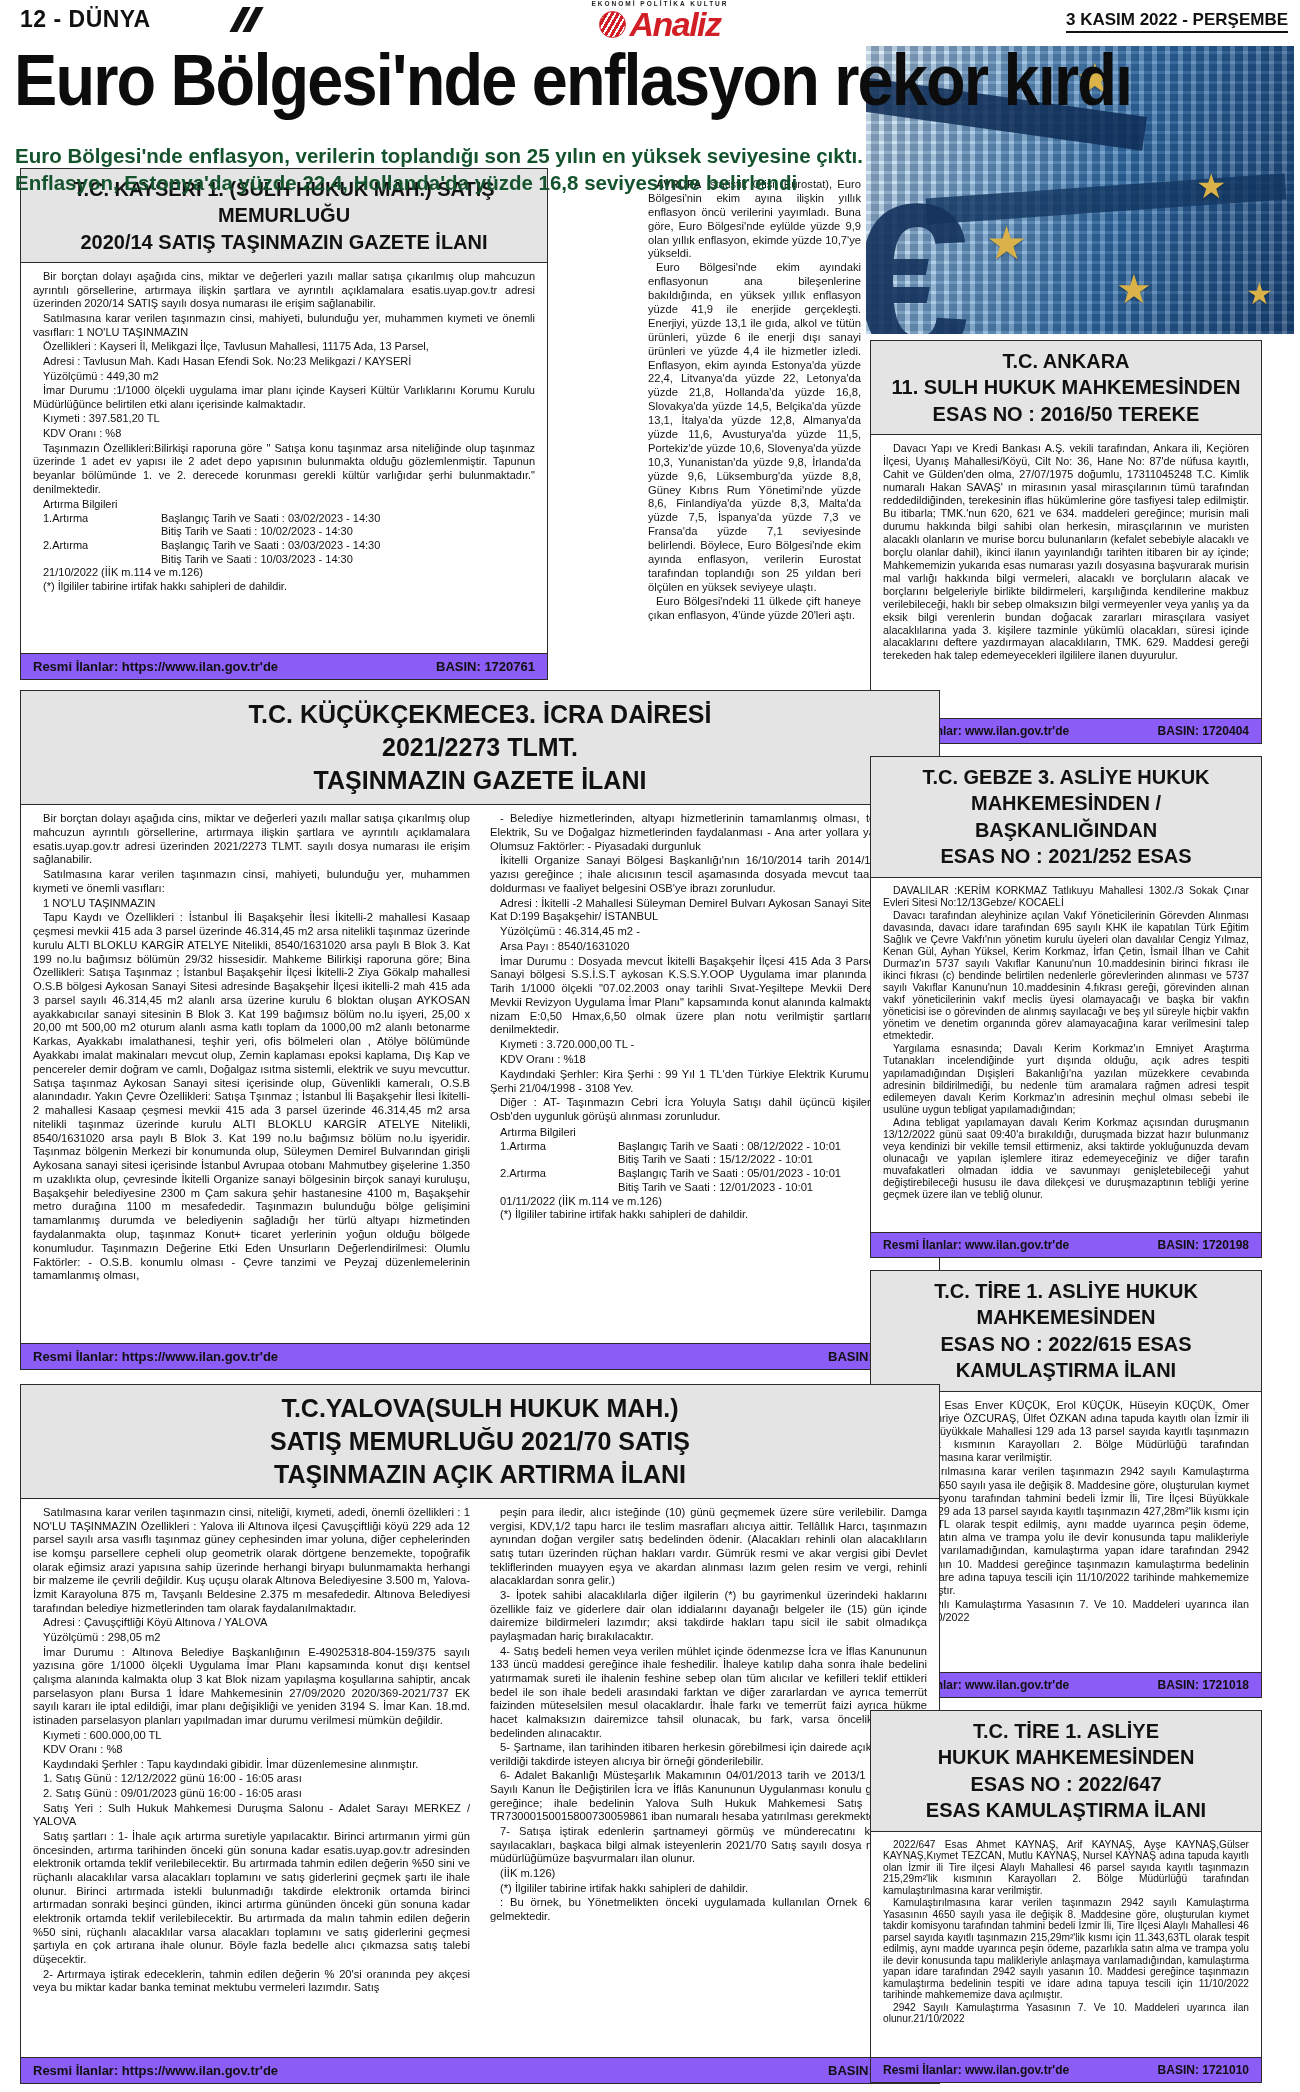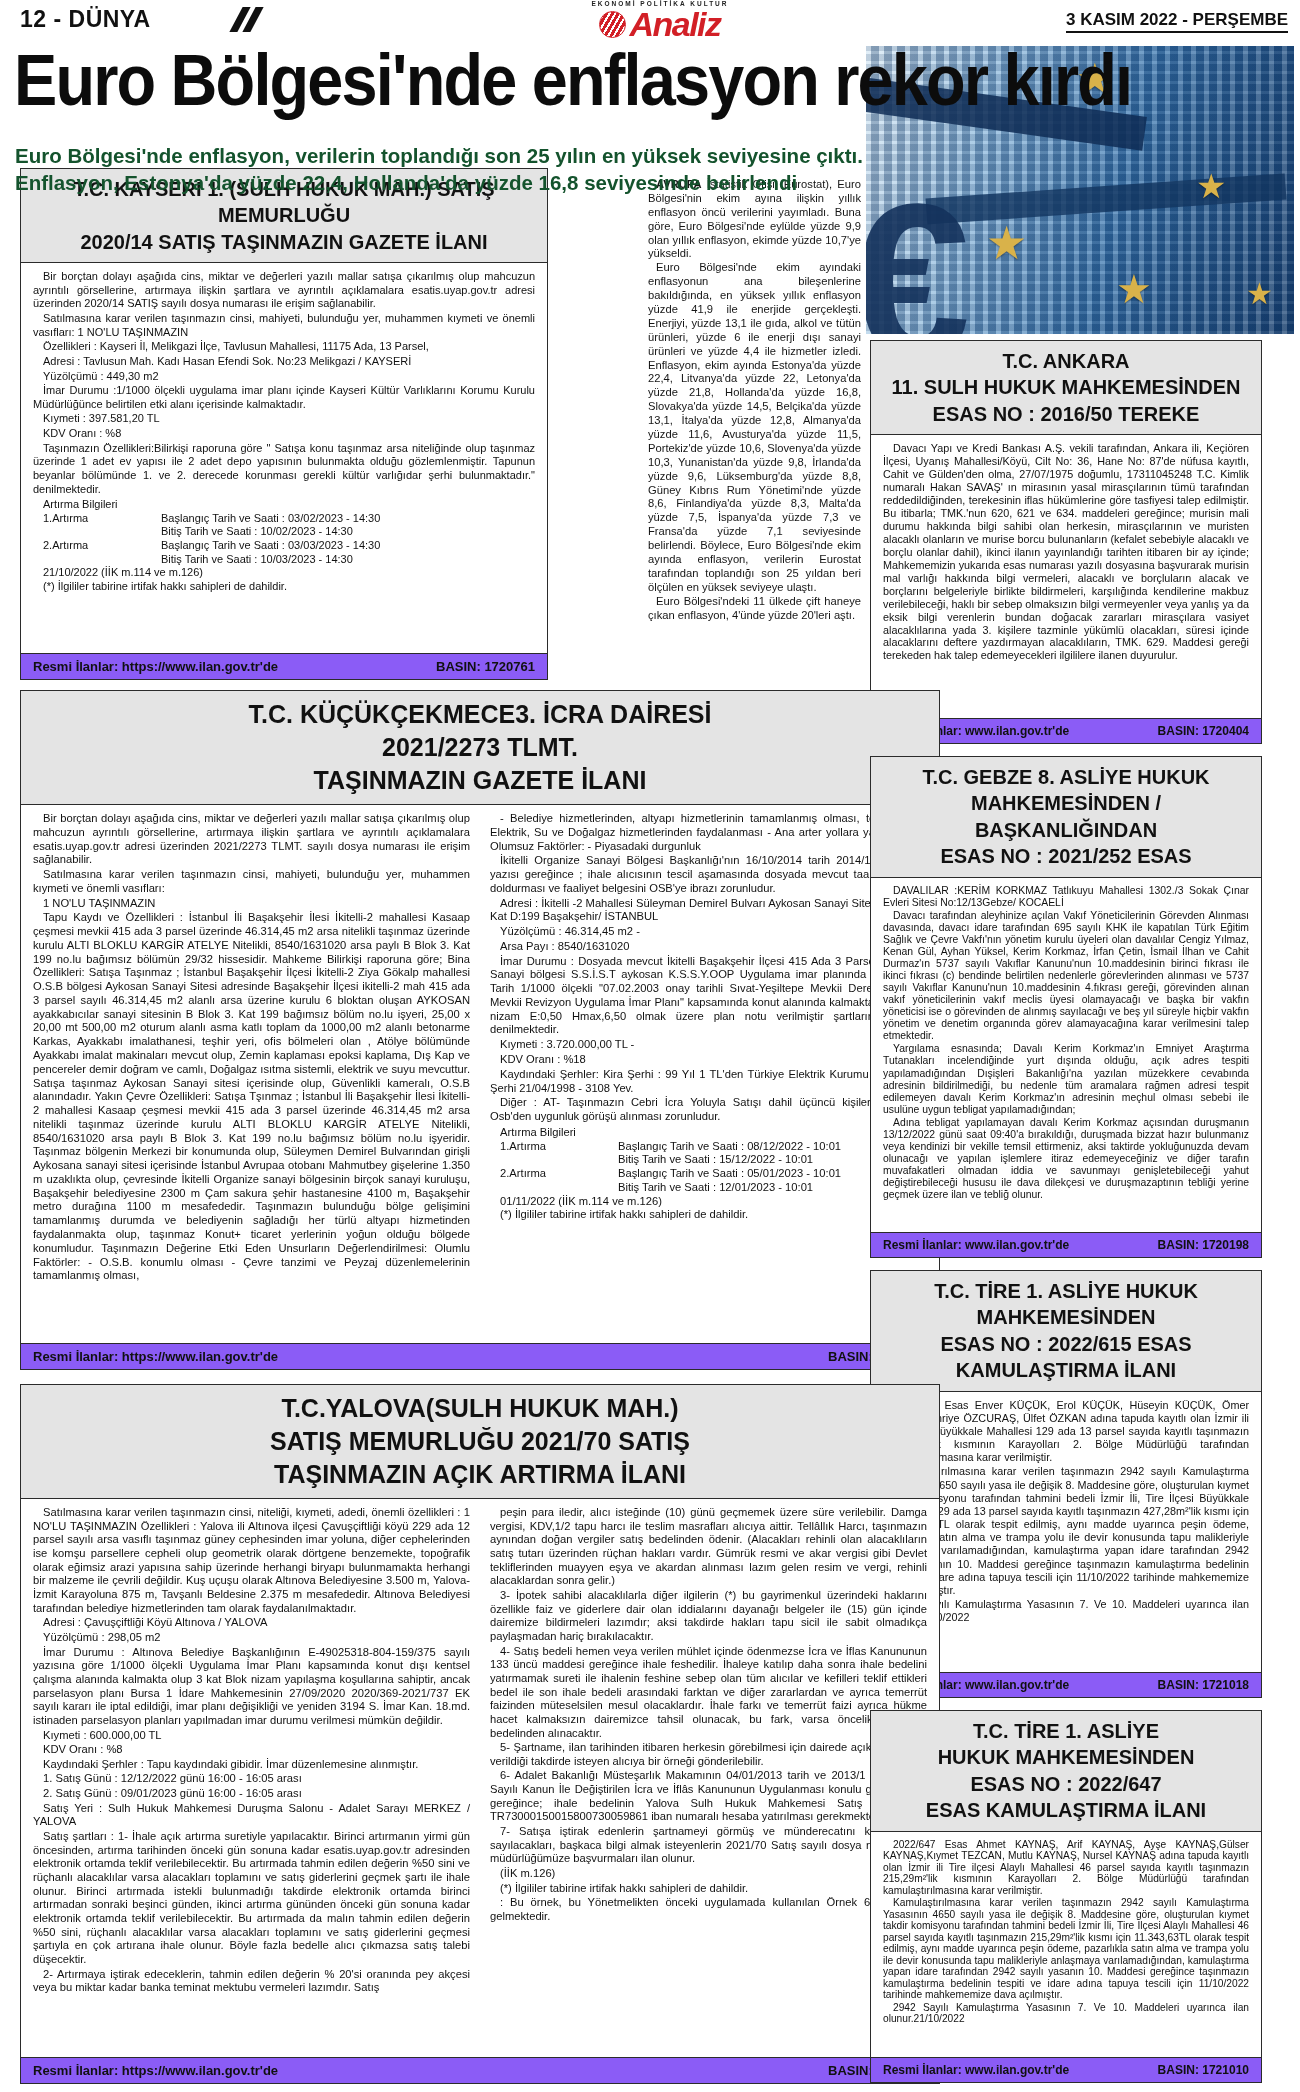--- a/index.html
+++ b/index.html
@@ -239,21 +239,21 @@
       </div>
     </div>
     <div class="notice-footer">
       <span>Resmi İlanlar: https://www.ilan.gov.tr'de</span>
       <span>BASIN: 1720709</span>
     </div>
   </div>
 
   <div class="notice" id="n-gebze">
     <div class="notice-title">
-      <div>T.C. GEBZE 8. ASLİYE HUKUK</div>
+      <div>T.C. GEBZE 3. ASLİYE HUKUK</div>
       <div>MAHKEMESİNDEN / BAŞKANLIĞINDAN</div>
       <div>ESAS NO : 2021/252 ESAS</div>
     </div>
     <div class="notice-body">
       <div>
           <p class="para">DAVALILAR :KERİM KORKMAZ Tatlıkuyu Mahallesi 1302./3 Sokak Çınar Evleri Sitesi No:12/13Gebze/ KOCAELİ</p>
           <p class="para">Davacı tarafından aleyhinize açılan Vakıf Yöneticilerinin Görevden Alınması davasında, davacı idare tarafından 695 sayılı KHK ile kapatılan Türk Eğitim Sağlık ve Çevre Vakfı'nın yönetim kurulu üyeleri olan davalılar Cengiz Yılmaz, Kenan Gül, Ayhan Yüksel, Kerim Korkmaz, İrfan Çetin, İsmail İlhan ve Cahit Durmaz'ın 5737 sayılı Vakıflar Kanunu'nun 10.maddesinin birinci fıkrası ile ikinci fıkrası (c) bendinde belirtilen nedenlerle görevlerinden alınması ve 5737 sayılı Vakıflar Kanunu'nun 10.maddesinin 4.fıkrası gereği, görevinden alınan vakıf yöneticilerinin vakıf meclis üyesi olamayacağı ve başka bir vakfın yöneticisi ise o görevinden de alınmış sayılacağı ve beş yıl süreyle hiçbir vakfın yönetim ve denetim organında görev alamayacağına karar verilmesini talep etmektedir.</p>
           <p class="para">Yargılama esnasında; Davalı Kerim Korkmaz'ın Emniyet Araştırma Tutanakları incelendiğinde yurt dışında olduğu, açık adres tespiti yapılamadığından Dışişleri Bakanlığı'na yazılan müzekkere cevabında adresinin bildirilmediği, bu nedenle tüm aramalara rağmen adresi tespit edilemeyen davalı Kerim Korkmaz'ın adresinin meçhul olması sebebi ile usulüne uygun tebligat yapılamadığından;</p>
           <p class="para">Adına tebligat yapılamayan davalı Kerim Korkmaz açısından duruşmanın 13/12/2022 günü saat 09:40'a bırakıldığı, duruşmada bizzat hazır bulunmanız veya kendinizi bir vekille temsil ettirmeniz, aksi taktirde yokluğunuzda devam olunacağı ve yapılan işlemlere itiraz edemeyeceğiniz ve diğer tarafın muvafakatleri olmadan iddia ve savunmayı genişletebileceği yahut değiştirebileceği hususu ile dava dilekçesi ve duruşmazaptının tebliği yerine geçmek üzere ilan ve tebliğ olunur.</p>
         </div>

